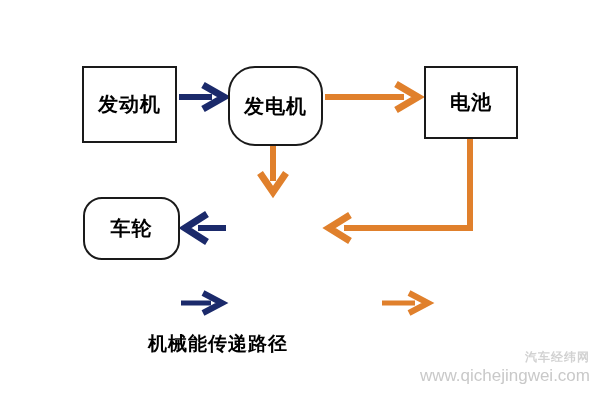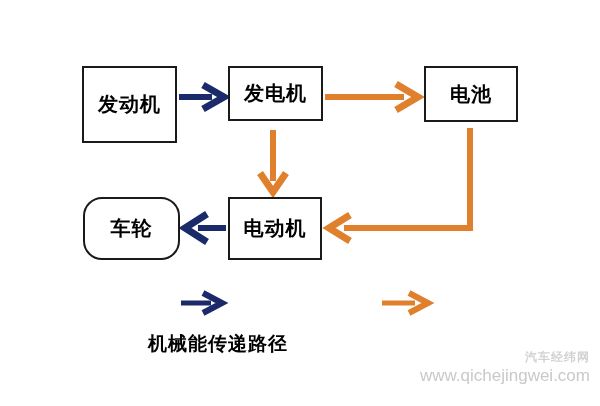--- a/index.html
+++ b/index.html
@@ -25,22 +25,22 @@
   .node{
     position:absolute;
     border:2px solid var(--box_border);
     background:#ffffff;
     display:flex;align-items:center;justify-content:center;
     font-size:20px;font-weight:bold;color:var(--text);
     letter-spacing:1px;
     box-sizing:border-box;
   }
   .node-engine   {left:82px;  top:66px;  width:95px; height:77px;}
-  .node-generator{left:228px; top:66px;  width:95px; height:55px;}
-  .node-battery  {left:424px; top:66px;  width:94px; height:56px;}
+  .node-generator{left:228px; top:66px;  width:95px; height:80px;border-radius:27px;}
+  .node-battery  {left:424px; top:66px;  width:94px; height:73px;}
   .node-wheel    {left:83px;  top:197px; width:97px; height:63px;border-radius:19px;}
   .node-motor    {left:228px; top:197px; width:94px; height:63px;}
   .legend-label{
     position:absolute;
     font-size:19px;font-weight:bold;color:var(--text);
     letter-spacing:1px;
     white-space:nowrap;
   }
   .legend-label-mech{left:148px;top:331px;}
   .legend-label-elec{left:358px;top:331px;}
@@ -96,21 +96,20 @@
     <g>
       <line x1="382" y1="303" x2="415" y2="303" stroke="var(--electrical)" stroke-width="5"></line>
       <polyline points="409,293 428,303 409,313" fill="none" stroke="var(--electrical)" stroke-width="6"></polyline>
     </g>
   </svg>
 
   <div class="node node-engine">发动机</div>
   <div class="node node-generator">发电机</div>
   <div class="node node-battery">电池</div>
   <div class="node node-wheel">车轮</div>
-  <div class="node node-motor">电动机</div>
 
   <div class="legend-label legend-label-mech">机械能传递路径</div>
 
   <div class="watermark">
     <div class="wm-title">汽车经纬网</div>
     <div class="wm-url">www.qichejingwei.com</div>
   </div>
 
 </div>
 

